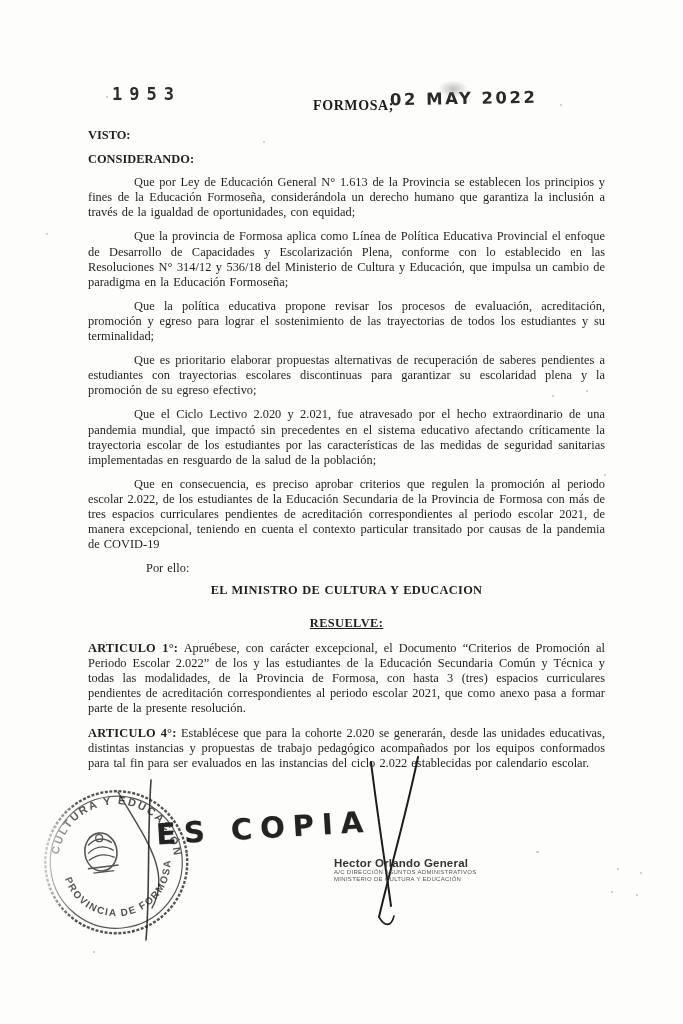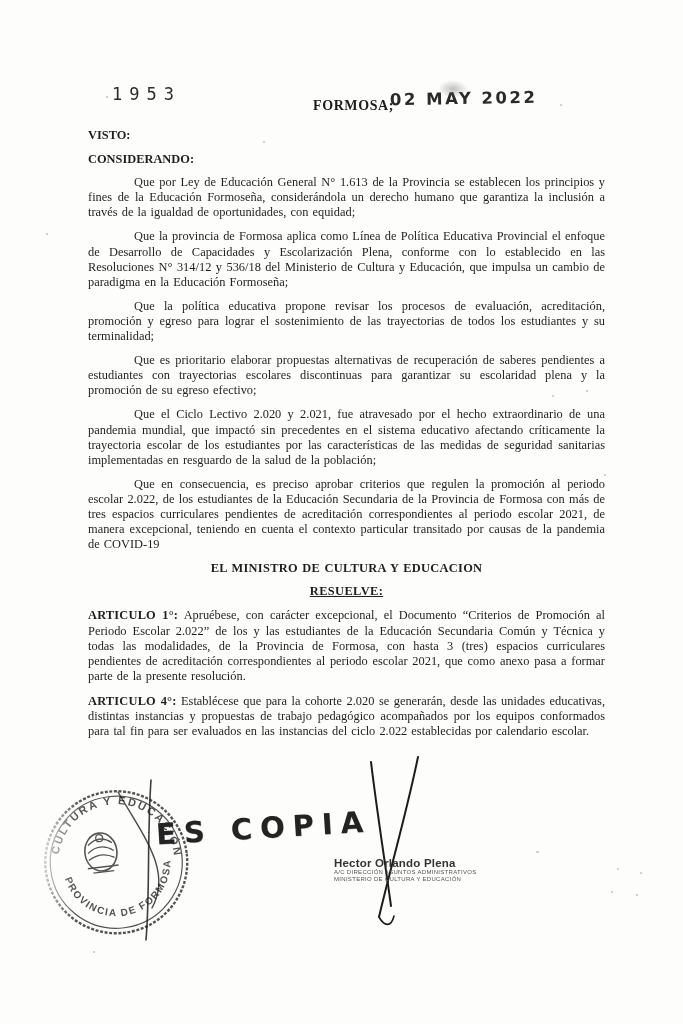--- a/index.html
+++ b/index.html
@@ -6,21 +6,21 @@
   html,body { background:#ffffff; }
   body { font-family:"Liberation Serif", serif; }
   .page {
     position:relative; width:683px; height:1024px; margin:0 auto;
     background:#fdfdfc; color:#1e1e1e; overflow:hidden;
   }
   
   .doc-number {
     position:absolute; left:112px; top:84px;
     font-family:"DejaVu Sans Mono", monospace;
-    font-size:17px; font-weight:400; letter-spacing:7px; color:#2c2c2c;
+    font-size:17px; font-weight:700; letter-spacing:7px; color:#2c2c2c;
   }
   .place-label {
     position:absolute; left:313px; top:98px;
     font-weight:bold; font-size:14px; letter-spacing:0.6px; color:#1c1c1c;
   }
   .date-stamp {
     position:absolute; left:390px; top:89px;
     font-family:"DejaVu Sans", sans-serif;
     font-size:16.5px; font-weight:700; letter-spacing:2.5px; color:#2a2a2a;
     transform:rotate(-1deg);
@@ -30,21 +30,21 @@
     position:absolute; left:88px; top:128px; width:517px;
     font-size:12.4px; line-height:15.1px; text-align:justify;
     color:#1f1f1f; word-spacing:1px;
   }
   .h-label { font-weight:bold; text-align:left; }
   .visto-label { margin-bottom:9px; }
   .visto-par { text-indent:46px; margin-bottom:17px; }
   .considerando-label { margin-bottom:8px; }
   .que-par { text-indent:46px; margin-bottom:9px; }
   .por-ello { padding-left:58px; text-align:left; margin-top:4px; margin-bottom:7px; }
-  .authority { text-align:center; font-weight:bold; letter-spacing:0.3px; margin-bottom:8px; }
+  .authority { text-align:center; font-weight:bold; letter-spacing:0.3px; margin-bottom:18px; }
   .resuelve { text-align:center; font-weight:bold; text-decoration:underline; letter-spacing:0.4px; margin-bottom:9px; }
   .article { margin-bottom:10px; }
   .article b { letter-spacing:0.2px; }
   
   .seal {
     position:absolute; left:40px; top:778px; width:156px; height:164px;
     transform:rotate(-7deg); opacity:0.88;
     -webkit-mask-image:linear-gradient(100deg, transparent 3%, #000 27%);
             mask-image:linear-gradient(100deg, transparent 3%, #000 27%);
   }
@@ -82,20 +82,21 @@
     <p class="h-label visto-label">VISTO:</p>
 
     <p class="h-label considerando-label">CONSIDERANDO:</p>
     <p class="que-par">Que por Ley de Educación General N° 1.613 de la Provincia se establecen los principios y fines de la Educación Formoseña, considerándola un derecho humano que garantiza la inclusión a través de la igualdad de oportunidades, con equidad;</p>
     <p class="que-par">Que la provincia de Formosa aplica como Línea de Política Educativa Provincial el enfoque de Desarrollo de Capacidades y Escolarización Plena, conforme con lo establecido en las Resoluciones N° 314/12 y 536/18 del Ministerio de Cultura y Educación, que impulsa un cambio de paradigma en la Educación Formoseña;</p>
     <p class="que-par">Que la política educativa propone revisar los procesos de evaluación, acreditación, promoción y egreso para lograr el sostenimiento de las trayectorias de todos los estudiantes y su terminalidad;</p>
     <p class="que-par">Que es prioritario elaborar propuestas alternativas de recuperación de saberes pendientes a estudiantes con trayectorias escolares discontinuas para garantizar su escolaridad plena y la promoción de su egreso efectivo;</p>
     <p class="que-par">Que el Ciclo Lectivo 2.020 y 2.021, fue atravesado por el hecho extraordinario de una pandemia mundial, que impactó sin precedentes en el sistema educativo afectando críticamente la trayectoria escolar de los estudiantes por las características de las medidas de seguridad sanitarias implementadas en resguardo de la salud de la población;</p>
     <p class="que-par">Que en consecuencia, es preciso aprobar criterios que regulen la promoción al periodo escolar 2.022, de los estudiantes de la Educación Secundaria de la Provincia de Formosa con más de tres espacios curriculares pendientes de acreditación correspondientes al periodo escolar 2021, de manera excepcional, teniendo en cuenta el contexto particular transitado por causas de la pandemia de COVID-19</p>
 
+    <p class="por-ello">Por ello:</p>
     <p class="authority">EL MINISTRO DE CULTURA Y EDUCACION</p>
     <p class="resuelve">RESUELVE:</p>
 
     <p class="article"><b>ARTICULO 1°:</b> <span>Apruébese, con carácter excepcional, el Documento “Criterios de Promoción al Periodo Escolar 2.022” de los y las estudiantes de la Educación Secundaria Común y Técnica y todas las modalidades, de la Provincia de Formosa, con hasta 3 (tres) espacios curriculares pendientes de acreditación correspondientes al periodo escolar 2021, que como anexo pasa a formar parte de la presente resolución.</span></p>
     <p class="article"><b>ARTICULO 4°:</b> <span>Establécese que para la cohorte 2.020 se generarán, desde las unidades educativas, distintas instancias y propuestas de trabajo pedagógico acompañados por los equipos conformados para tal fin para ser evaluados en las instancias del ciclo 2.022 establecidas por calendario escolar.</span></p>
   </div>
 
   <svg class="seal" viewBox="0 0 156 164">
     <defs>
       <path id="sealTopArc" d="M 18,84 A 58 58 0 0 1 134,84"></path>
@@ -128,21 +129,21 @@
       <path d="M 371,762 C 377,812 385,862 391,906" stroke-width="2"></path>
       <path d="M 418,757 C 406,815 391,866 379,917" stroke-width="2"></path>
       <path d="M 379,917 C 384,926 391,928 394,916" stroke-width="1.6"></path>
 
       <path d="M 151,780 C 147,838 150,895 146,940" stroke-width="1.6" opacity="0.85"></path>
       <path d="M 118,792 C 145,838 172,872 152,908" stroke-width="1.4" opacity="0.8"></path>
     </g>
   </svg>
 
   <div class="signatory">
-    <div class="name">Hector Orlando Plena</div>
+    <div class="name">Hector Orlando General</div>
     <div class="role">A/C DIRECCIÓN ASUNTOS ADMINISTRATIVOS</div>
     <div class="role">MINISTERIO DE CULTURA Y EDUCACIÓN</div>
   </div>
 
   <div class="smudge" style="left:438px; top:80px; width:30px; height:18px;"></div>
   <div class="speck" style="left:560px; top:104px; width:2px; height:2px;"></div>
   <div class="speck" style="left:106px; top:96px; width:2px; height:2px;"></div>
   <div class="speck" style="left:263px; top:141px; width:2px; height:2px;"></div>
   <div class="speck" style="left:46px; top:233px; width:2px; height:2px;"></div>
   <div class="speck" style="left:586px; top:390px; width:2px; height:2px;"></div>

